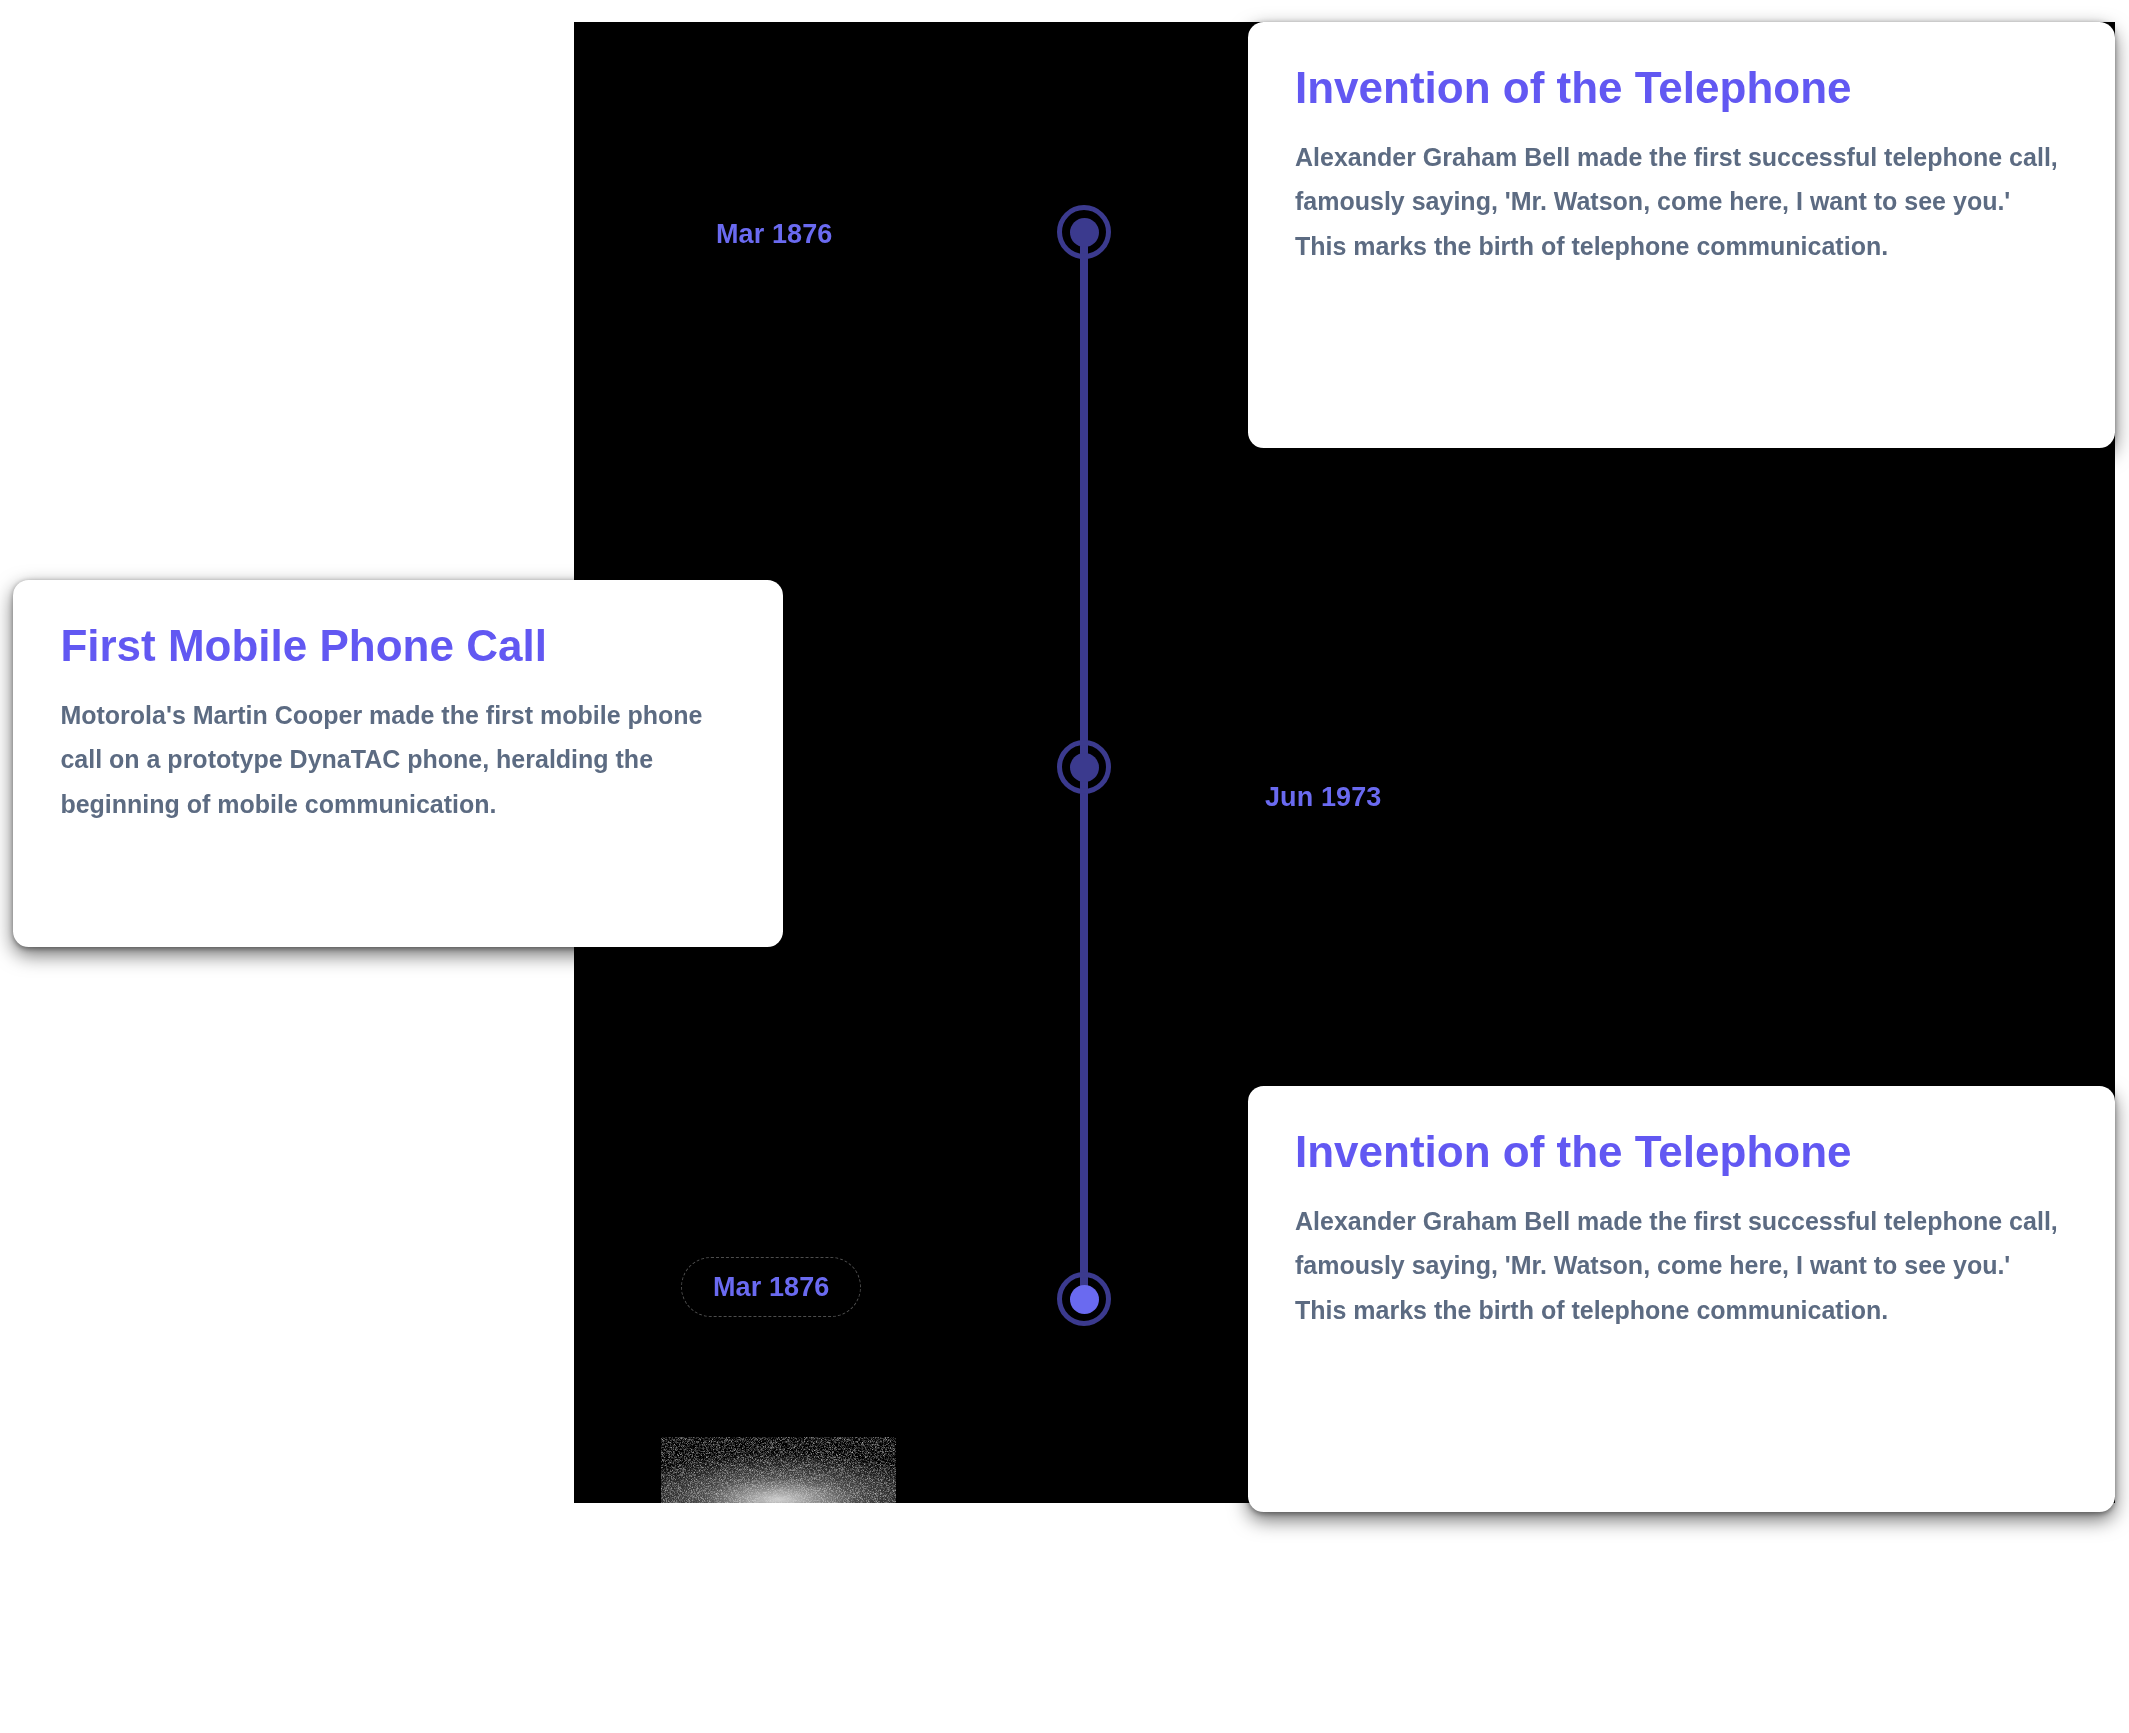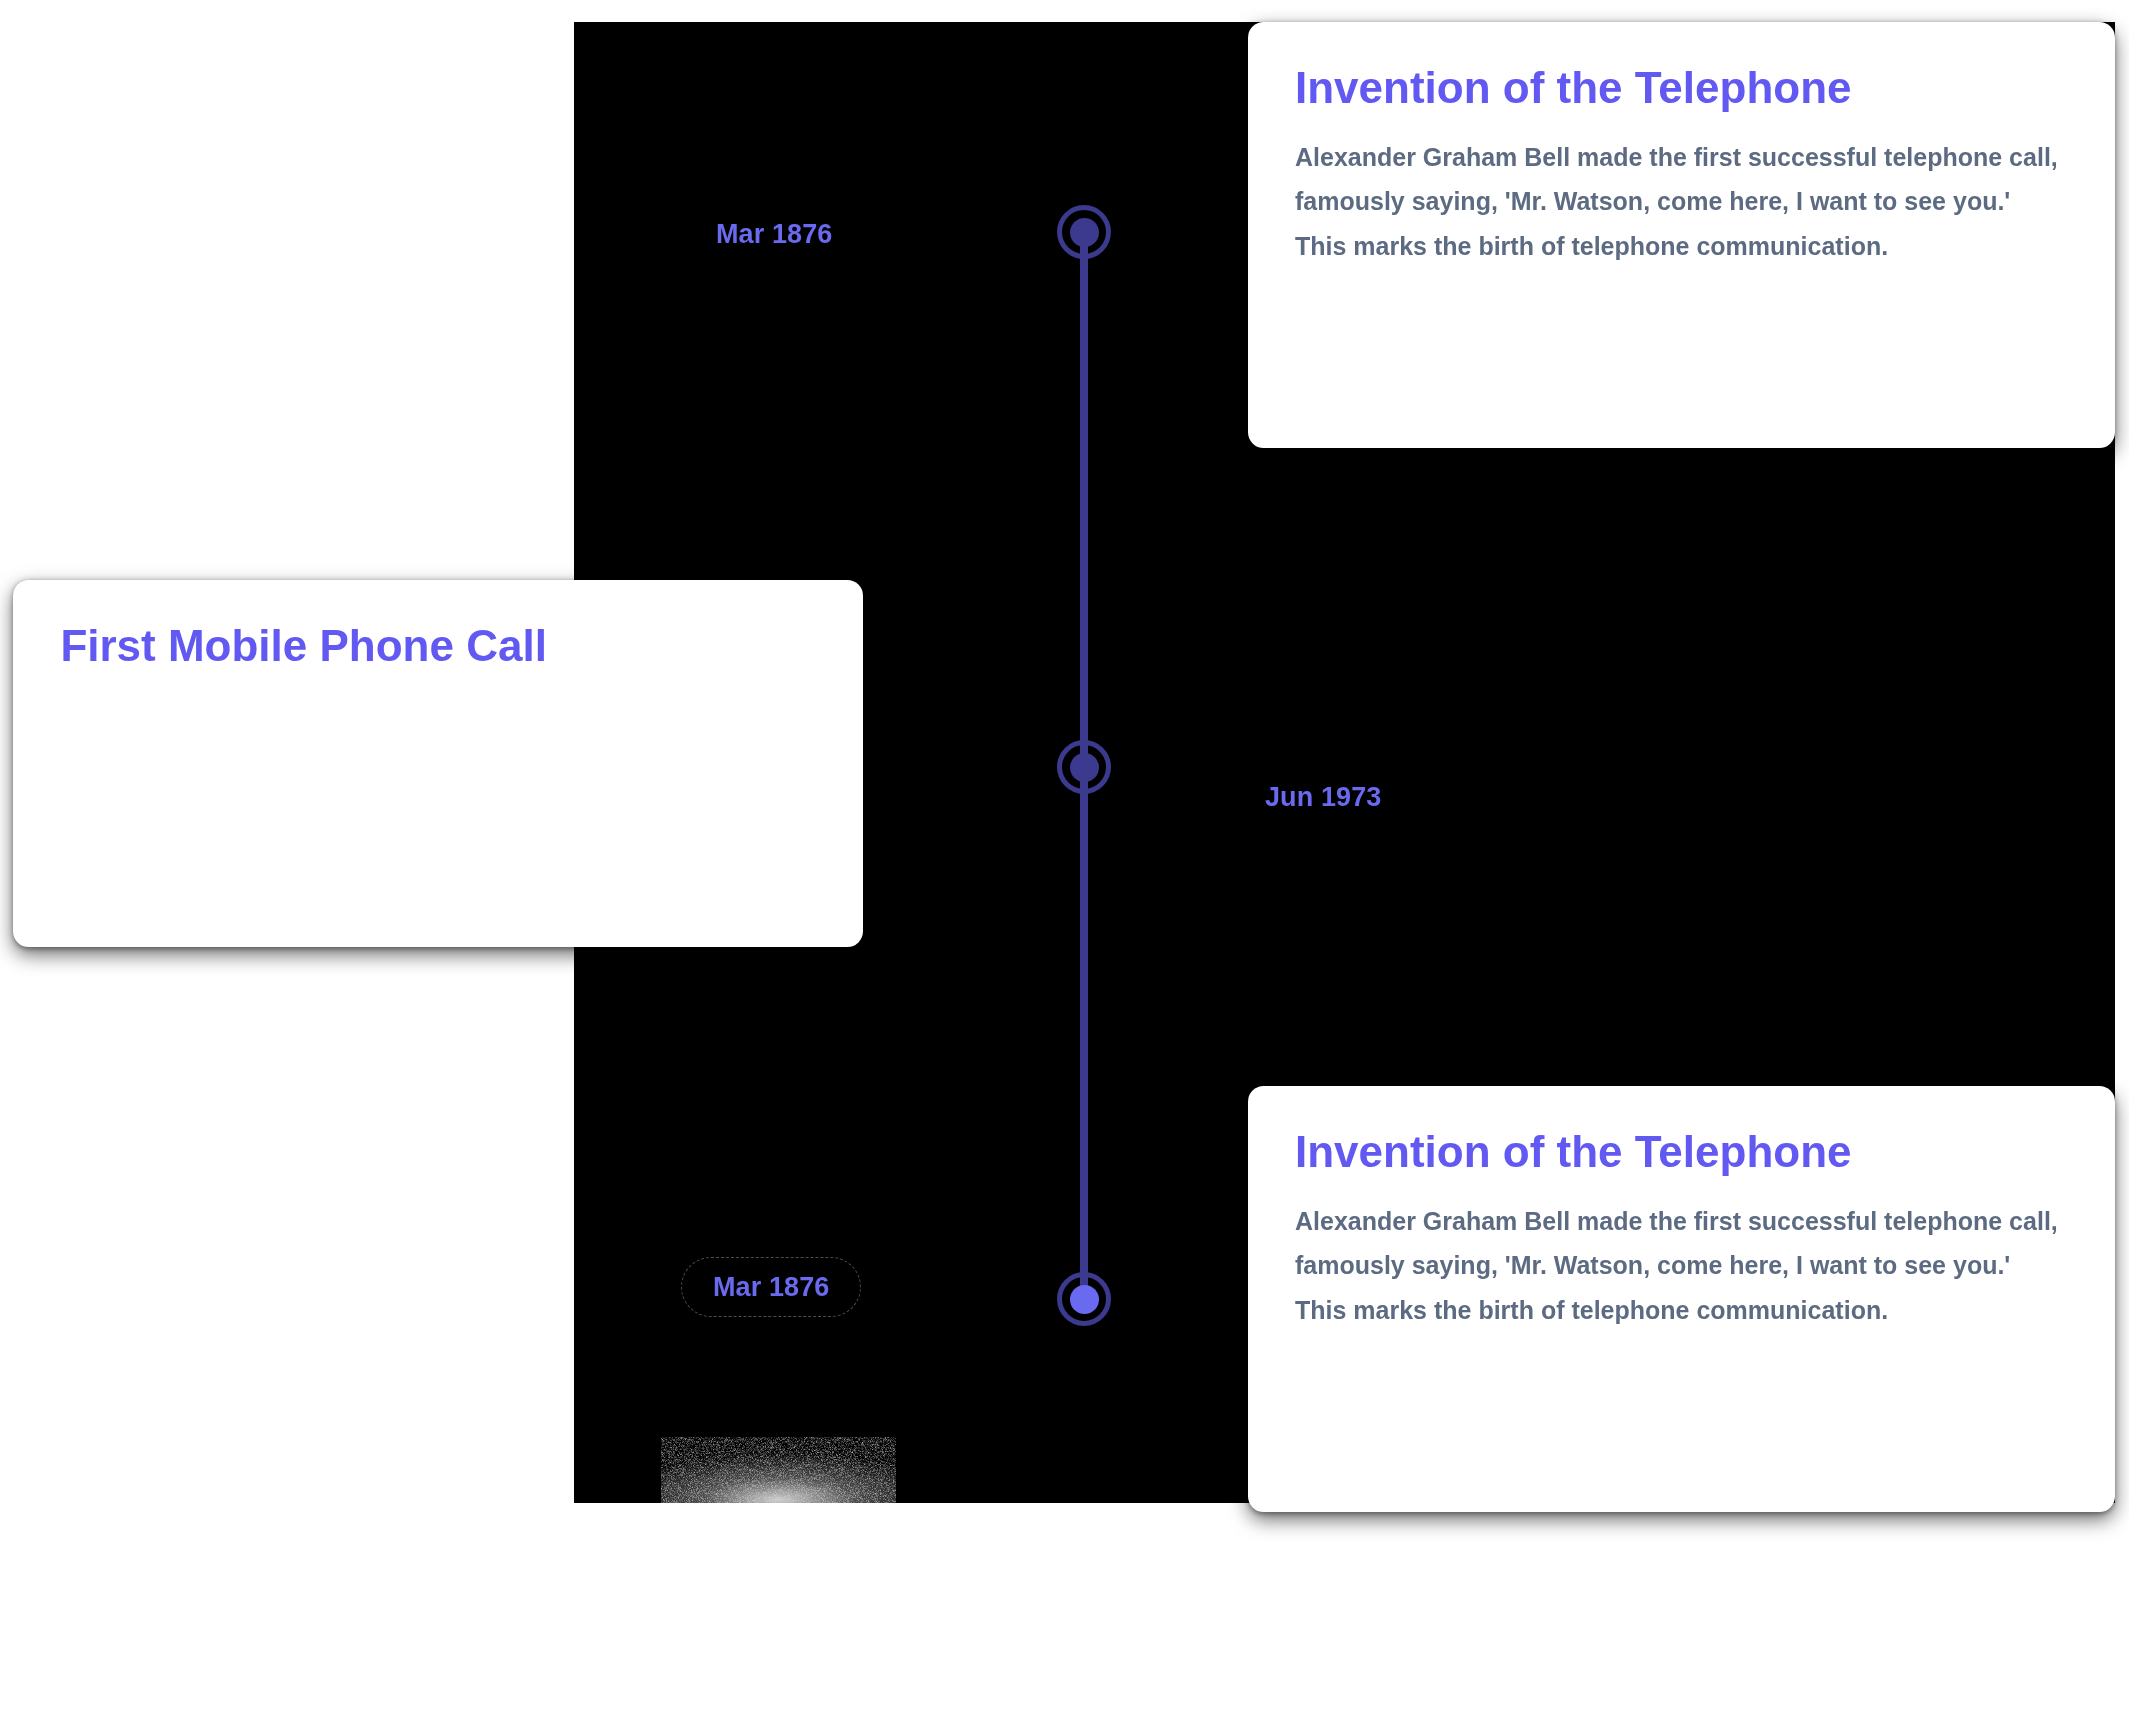--- a/index.html
+++ b/index.html
@@ -130,21 +130,21 @@
 
   #card-top {
     left: 1248px;
     top: 22px;
     width: 867px;
     height: 426px;
   }
   #card-left {
     left: 13.4px;
     top: 580px;
-    width: 850px;
+    width: 770px;
     height: 367px;
   }
   #card-bottom {
     left: 1248px;
     top: 1086px;
     width: 867px;
     height: 426px;
   }
 
   
@@ -185,20 +185,21 @@
 
   <div class="date-chip is-focused" id="date-3">Mar 1876</div>
 
   <div class="card" id="card-top">
     <div class="card-title">Invention of the Telephone</div>
     <div class="card-body">Alexander Graham Bell made the first successful telephone call, famously saying, 'Mr. Watson, come here, I want to see you.' This marks the birth of telephone communication.</div>
   </div>
 
   <div class="card" id="card-left">
     <div class="card-title">First Mobile Phone Call</div>
+    <div class="card-body">Motorola's Martin Cooper made the first mobile phone call on a prototype DynaTAC phone, heralding the beginning of mobile communication.</div>
   </div>
 
   <div class="card" id="card-bottom">
     <div class="card-title">Invention of the Telephone</div>
     <div class="card-body">Alexander Graham Bell made the first successful telephone call, famously saying, 'Mr. Watson, come here, I want to see you.' This marks the birth of telephone communication.</div>
   </div>
 
   <svg id="noise-artifact" viewBox="0 0 420 118">
     <defs>
       <radialGradient id="nz" cx="50%" cy="95%" r="72%">

